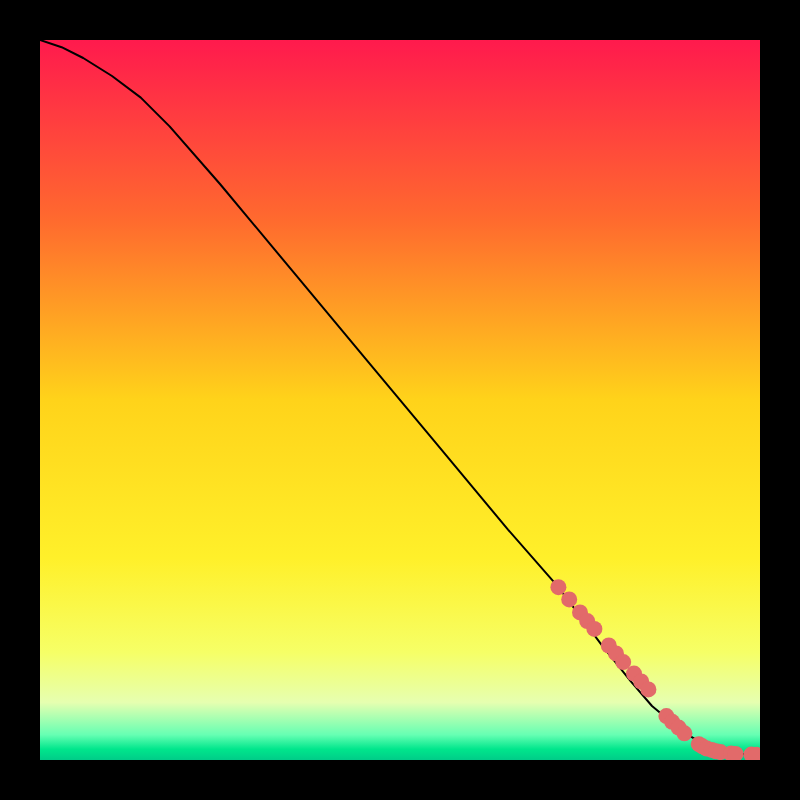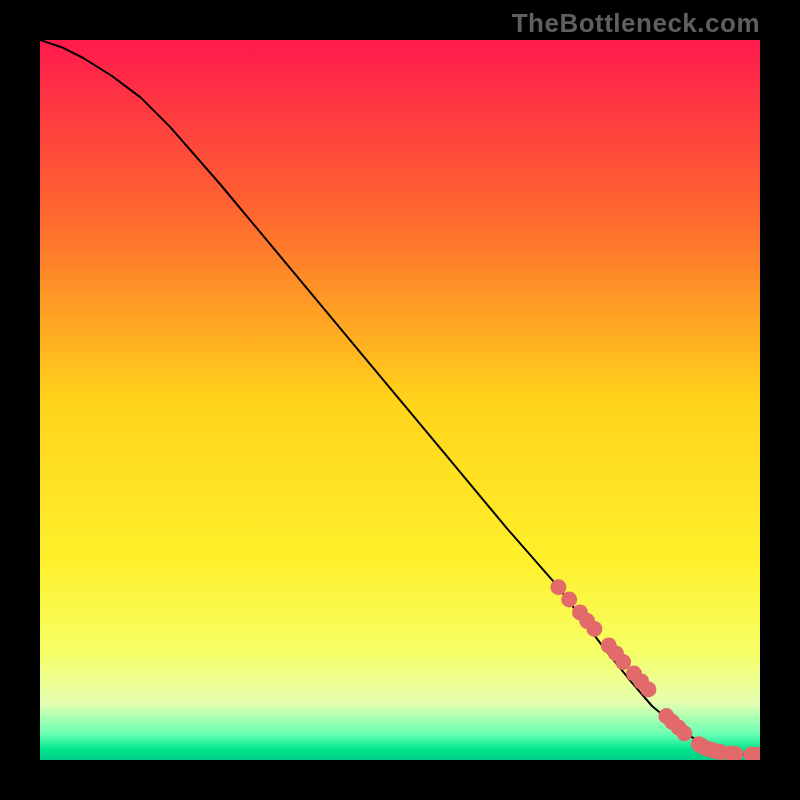--- a/index.html
+++ b/index.html
@@ -32,21 +32,20 @@
     font-weight: 600;
     color: #5f5f5f;
     letter-spacing: 0.5px;
     font-family: Arial, sans-serif;
   }
 </style>
 </head>
 <body>
 
 <div class="frame">
-  <div class="watermark">TheBottleneck.com</div>
 
   <svg class="plot" viewBox="0 0 720 720" preserveAspectRatio="none">
     <defs>
       <linearGradient id="bg-grad" x1="0" y1="0" x2="0" y2="1">
       <stop offset="0%" stop-color="#ff1a4d"></stop>
           <stop offset="25%" stop-color="#ff6a2e"></stop>
           <stop offset="50%" stop-color="#ffd31a"></stop>
           <stop offset="72%" stop-color="#fff02a"></stop>
           <stop offset="85%" stop-color="#f6ff66"></stop>
           <stop offset="92%" stop-color="#e6ffb0"></stop>

